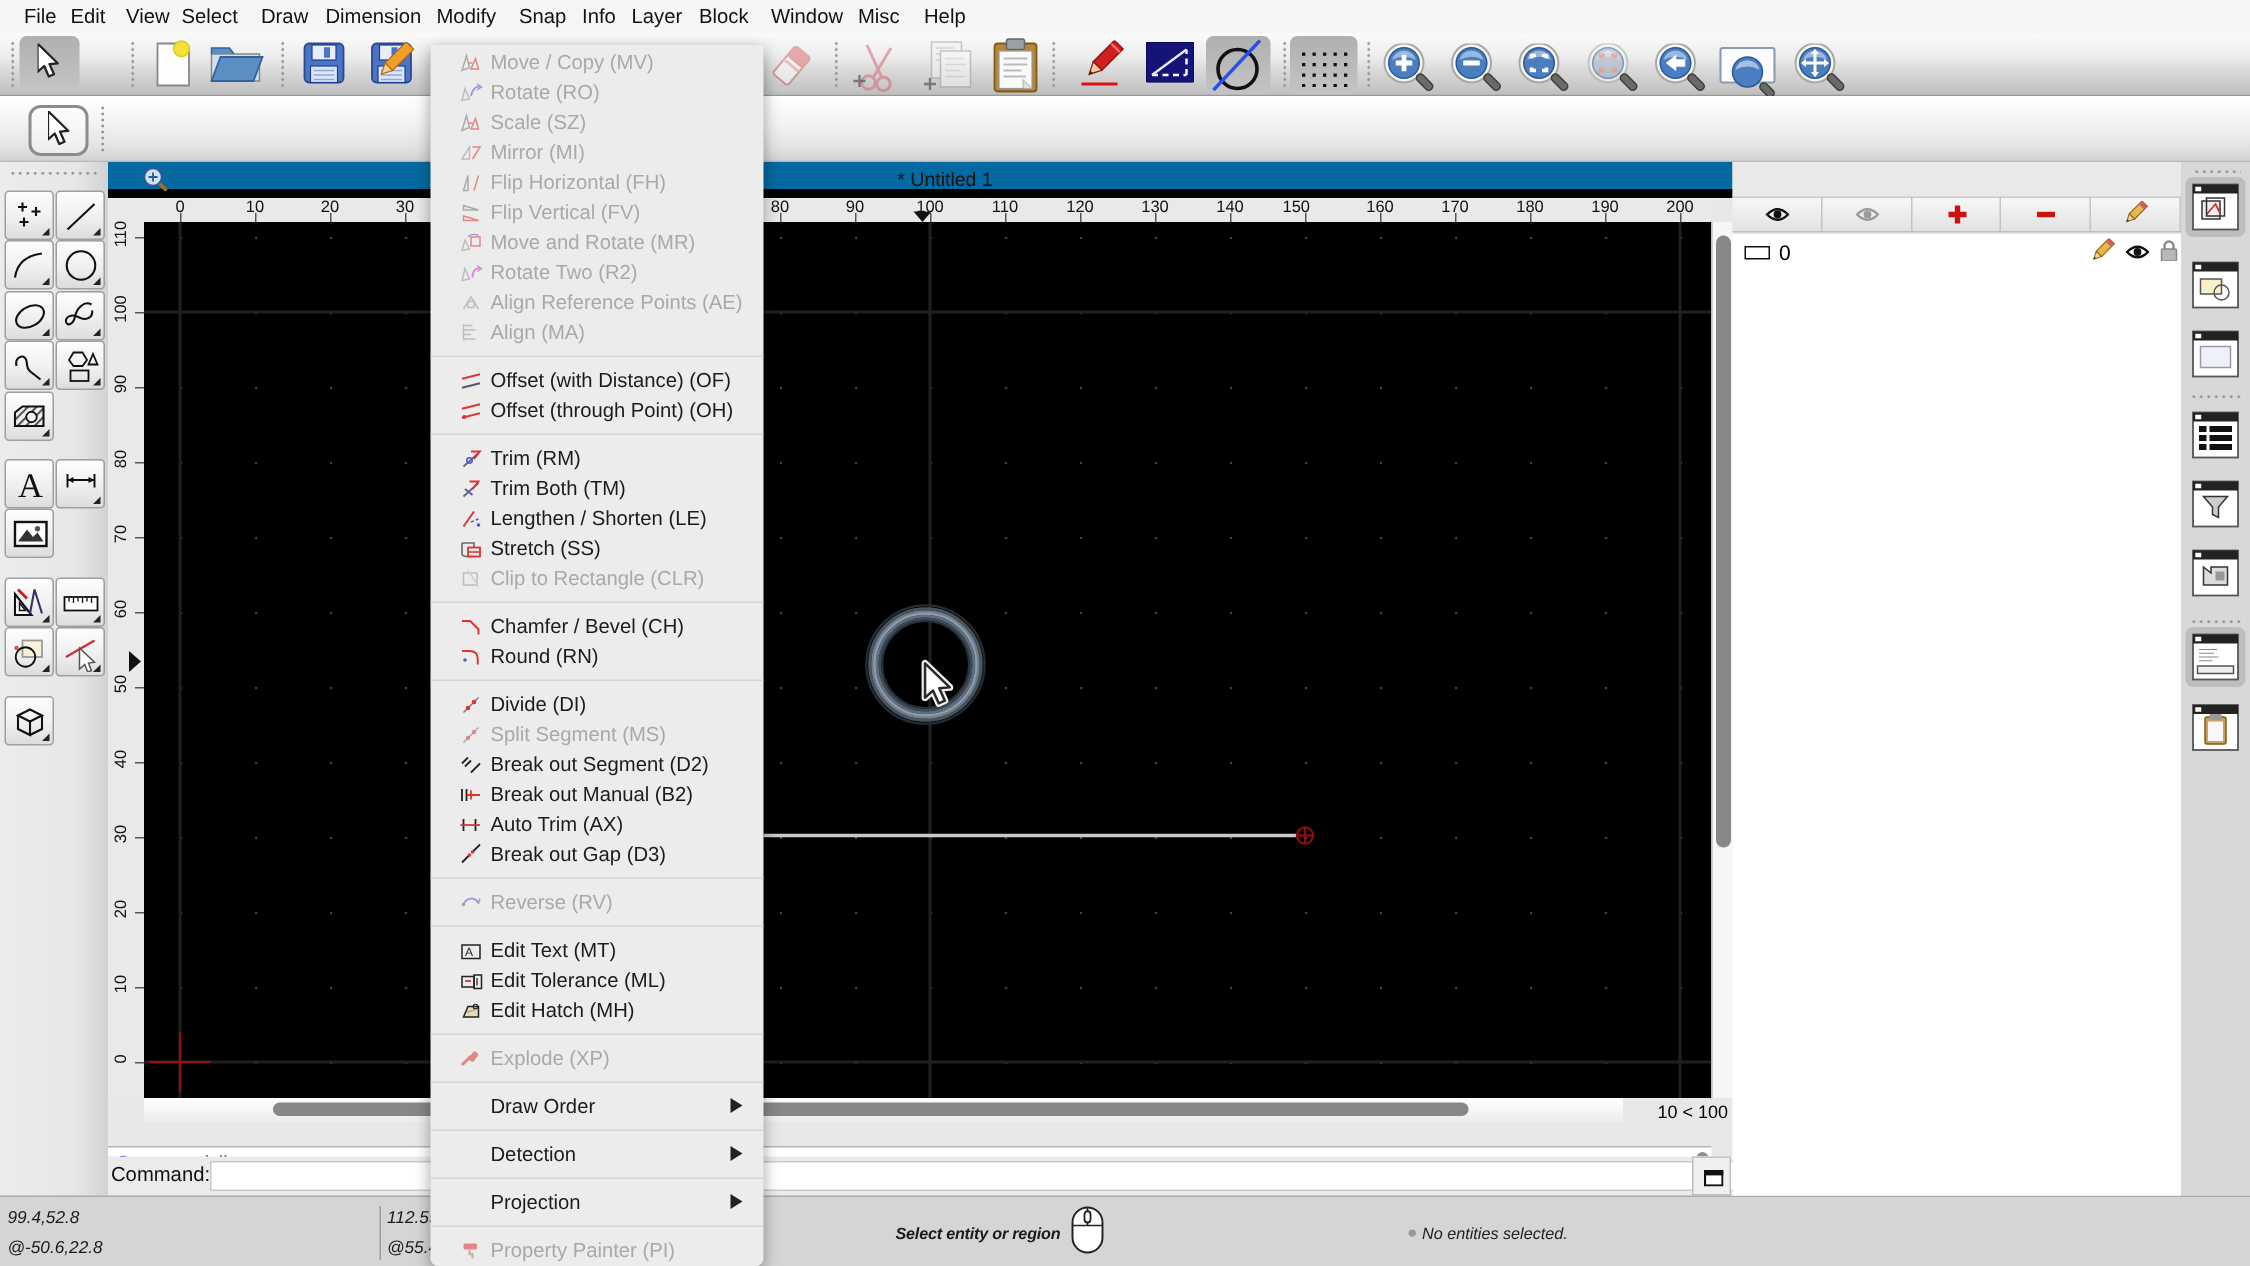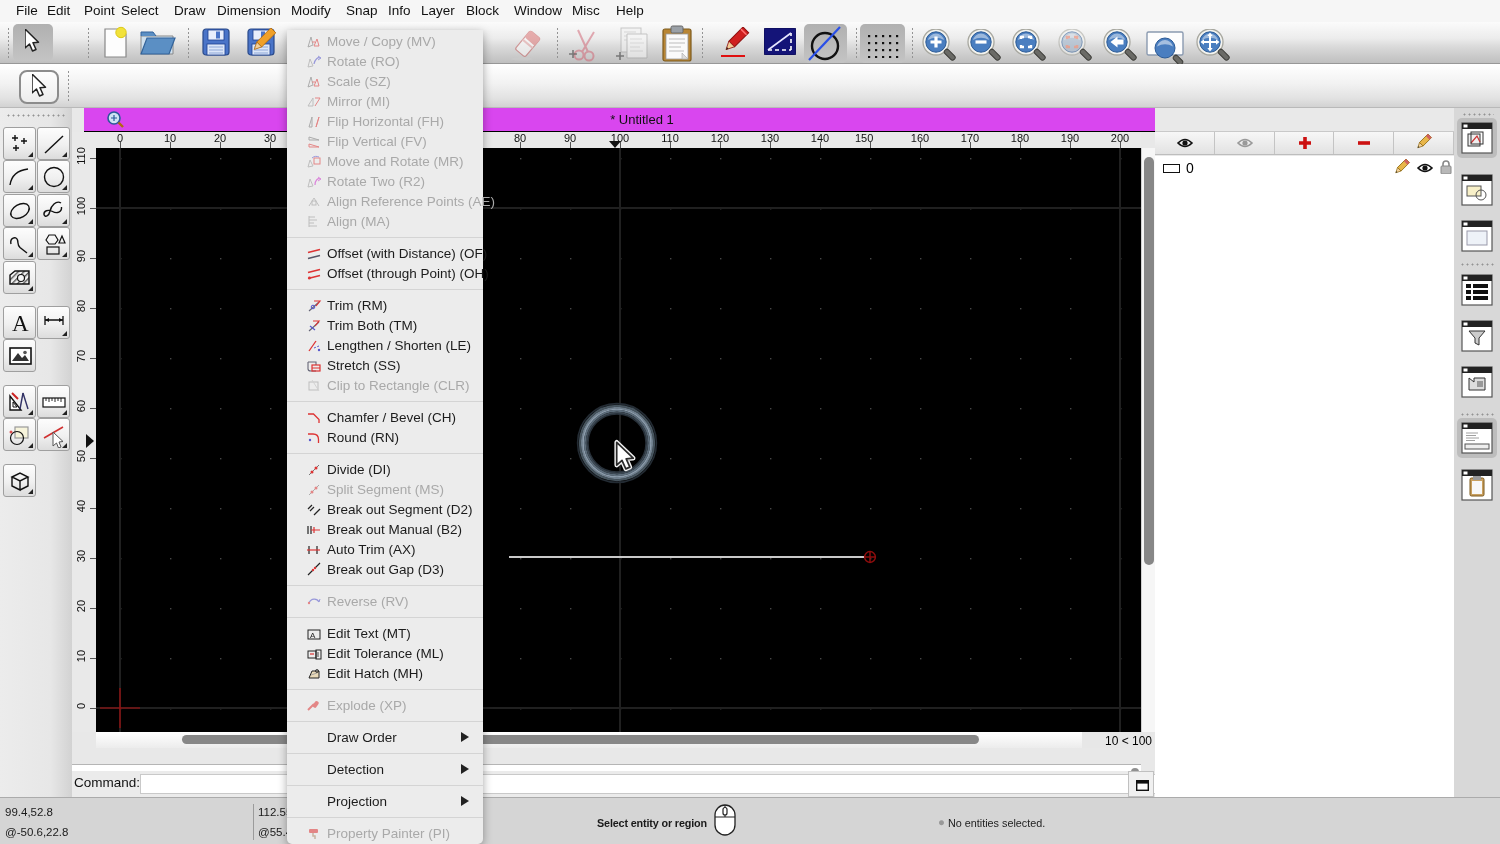--- a/index.html
+++ b/index.html
@@ -26,21 +26,21 @@
   
   #leftpanel { left:0; top:108px; width:72px; height:689px;
     background:linear-gradient(90deg,#ececec 0%,#e7e7e7 70%,#d2d2d2 100%); }
   .tbtn { position:absolute; width:33px; height:33px; border:1px solid #9f9f9f; border-radius:3px;
     background:linear-gradient(180deg,#fdfdfd 0%,#f0f0f0 55%,#dcdcdc 100%); }
   .tbtn svg { position:absolute; left:3px; top:3px; }
   .corner:after { content:""; position:absolute; right:2px; bottom:2px; width:0; height:0;
     border-left:5px solid transparent; border-bottom:5px solid #222; }
 
   
-  #tabbar { left:72px; top:108px; width:1083px; height:24px; background:#d946ef; border-bottom:1px solid #000000;margin-left:12px; }
+  #tabbar { left:72px; top:108px; width:1083px; height:24px; background:#0369a1; border-bottom:6px solid #000000; }
   #tabtitle { position:absolute; left:483px; top:4px; width:150px; text-align:center; font-size:13px; color:#111; }
   #hruler { left:96px; top:132px; width:1045px; height:16px; background:#e9e9e9; }
   #vruler { left:72px; top:148px; width:24px; height:584px; background:#e9e9e9; }
   #rulercorner { left:72px; top:132px; width:24px; height:16px; background:#e9e9e9; }
   .rnum { position:absolute; font-size:11px; color:#111; }
   #canvas { left:96px; top:148px; width:1045px; height:584px; background:#000; }
 
   
   #hscroll { left:96px; top:732px; width:1045px; height:16px; background:linear-gradient(180deg,#ffffff,#ececec);text-decoration:underline; }
   #hthumb { position:absolute; left:86px; top:3px; width:797px; height:9px; background:#878787; border-radius:5px; }
@@ -52,54 +52,54 @@
   #cmdhist { left:72px; top:764px; width:1069px; height:22px; background:#fff; border-top:1px solid #b5b5b5; border-bottom:1px solid #cfcfcf; }
   #cmdhist .t { position:absolute; left:4px; top:3px; font-size:13.5px; color:#2222dd; }
   #cmdhist .sb { position:absolute; right:2px; top:3px; width:8px; height:15px; background:#909090; border-radius:4px; }
   #cmdrow { left:72px; top:771px; width:1069px; height:26px; background:#ebebeb; }
   #cmdrow label { position:absolute; left:2px; top:4px; font-size:13.5px; color:#111; }
   #cmdinput { position:absolute; left:68px; top:3px; width:1053px; height:20px; background:#fff; border:1px solid #c9c9c9; }
   #cmdbtn { position:absolute; right:-13px; top:0px; width:26px; height:26px; background:#f0f0f0; border:1px solid #c0c0c0; }
 
   
   #statusbar { left:0; top:797px; width:1500px; height:47px; background:#d5d5d5; border-top:1px solid #ababab; }
-  #statusbar .s { position:absolute; font-size:11.5px; color:#1a1a1a; }
+  #statusbar .s { position:absolute; font-size:11.5px; color:#1a1a1a;font-style:italic; }
   #statusbar .b { font-weight:bold; font-size:10.8px; letter-spacing:-0.15px; }
 
   
   #layerpanel { left:1155px; top:108px; width:299px; height:689px; background:#e9e9e9; }
   #lphead { position:absolute; left:0; top:0; width:299px; height:23px; background:#e6e6e6; }
   #lptitle { position:absolute; left:0; top:4px; width:345px; text-align:center; font-size:13px; color:#111; }
   #lpbtns { position:absolute; left:0; top:23px; width:299px; height:24px; background:linear-gradient(180deg,#f7f7f7,#e2e2e2); border-top:1px solid #c9c9c9; border-bottom:1px solid #bdbdbd; }
   #lpbtns .cell { position:absolute; top:0; height:22px; border-right:1px solid #c4c4c4; }
   #lplist { position:absolute; left:0; top:48px; width:299px; height:641px; background:#fff; }
 
   
   #dockcol { left:1454px; top:108px; width:46px; height:689px; background:#d8d8d8; }
   .dockbtn { position:absolute; left:7px; width:32px; height:32px; }
 
   
-  #menu { left:287px; top:30px; width:196px; height:814px; background:#ececec;
+  #menu { left:287px; top:30px; width:222px; height:814px; background:#ececec;
     box-shadow:0 3px 10px rgba(0,0,0,0.35); border-radius:0 0 5px 5px; }
   .mi { position:relative; height:20px; }
   .mi .txt { position:absolute; left:40px; top:2px; font-size:13.5px; color:#1c1c1c; white-space:nowrap; }
   .mi.dis .txt { color:#a9a9a9; }
   .mi svg { position:absolute; left:19px; top:2px; }
   .mi.dis svg { opacity:0.55; }
   .msep { height:12px; position:relative; }
   .msep:after { content:""; position:absolute; left:0px; right:0px; top:5px; height:1px; background:#d4d4d4; }
   .mi .sub { position:absolute; right:14px; top:4px; width:0; height:0; border-left:8px solid #222; border-top:5px solid transparent; border-bottom:5px solid transparent; }
 </style>
 </head>
 <body>
 
 <div id="menubar" class="abs">
   <span style="left:16px">File</span>
   <span style="left:47px">Edit</span>
-  <span style="left:84px">Point</span>
+  <span style="left:84px">View</span>
   <span style="left:121px">Select</span>
   <span style="left:174px">Draw</span>
   <span style="left:217px">Dimension</span>
   <span style="left:291px">Modify</span>
   <span style="left:346px">Snap</span>
   <span style="left:388px">Info</span>
   <span style="left:421px">Layer</span>
   <span style="left:466px">Block</span>
   <span style="left:514px">Window</span>
   <span style="left:572px">Misc</span>

